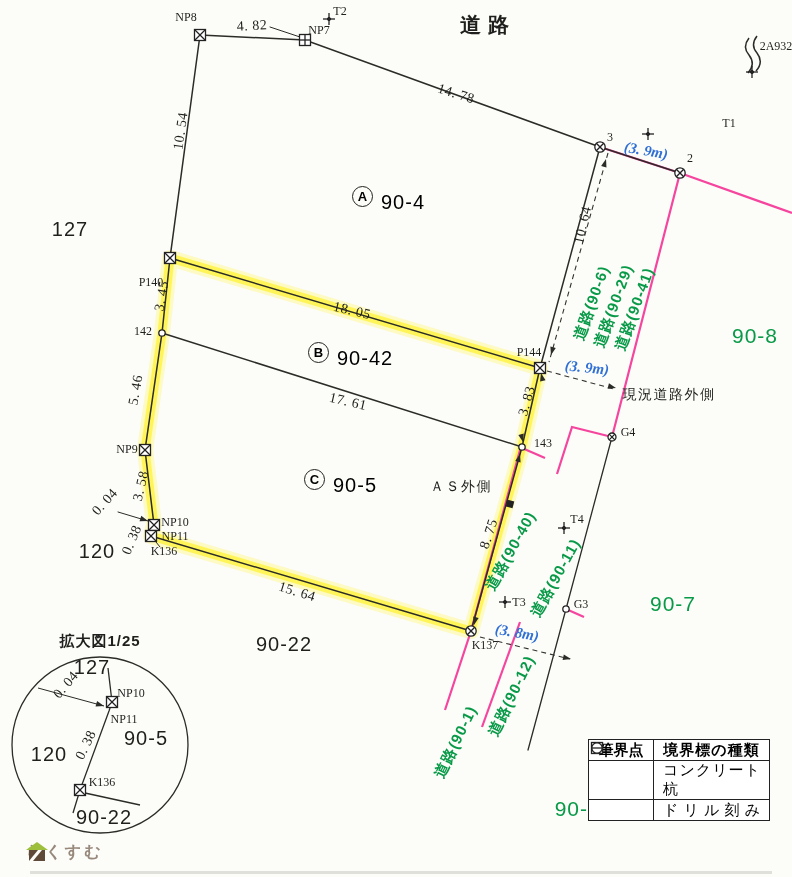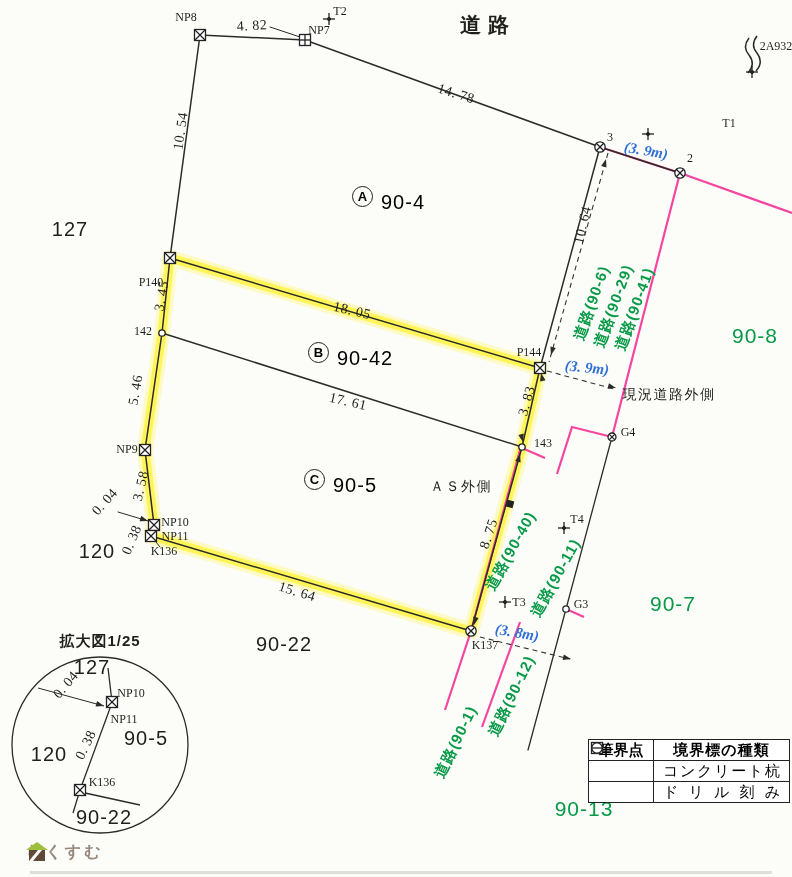--- a/index.html
+++ b/index.html
@@ -16,21 +16,21 @@
   .c-gbig{font:500 21px "Liberation Sans",sans-serif;letter-spacing:1px;}
   .c-grot{font:700 15px "Liberation Sans",sans-serif;letter-spacing:1px;}
   .c-blue{font:italic 700 15px "Liberation Serif",serif;}
   .c-note{font:500 14px "Liberation Sans",sans-serif;letter-spacing:1.5px;}
   .c-ititle{font:700 15px "Liberation Sans",sans-serif;letter-spacing:1px;}
   .parcel{position:absolute;display:flex;align-items:center;gap:8px;}
   .pletter{width:21px;height:21px;border:1.6px solid #222;border-radius:50%;
            display:flex;align-items:center;justify-content:center;
            font:600 13px "Liberation Sans",sans-serif;box-sizing:border-box;}
   .pnum{font:500 20px "Liberation Sans",sans-serif;letter-spacing:1px;margin-top:12px;}
-  #legend{position:absolute;left:588px;top:739px;width:202px;border-collapse:collapse;
+  #legend{position:absolute;left:588px;top:739px;width:182px;border-collapse:collapse;
           background:#fff;font:500 15px "Liberation Sans",sans-serif;padding-left:36px;}
   #legend th,#legend td{border:1.6px solid #222;padding:0 4px;height:20px;text-align:center;}
   #legend td.sym{width:56px;}
   #legend td.nm{text-align:justify;text-align-last:justify;padding:0 9px;}
   #legend th.h2{letter-spacing:1px;}
   #logo{position:absolute;left:26px;top:842px;display:flex;align-items:center;gap:6px;}
   #logo span{font:600 16px "Liberation Sans",sans-serif;color:#97887b;letter-spacing:3px;}
   #scanline{position:absolute;left:30px;top:871px;width:742px;height:3px;background:#d7d7d0;opacity:.75;}
 </style>
 </head>

